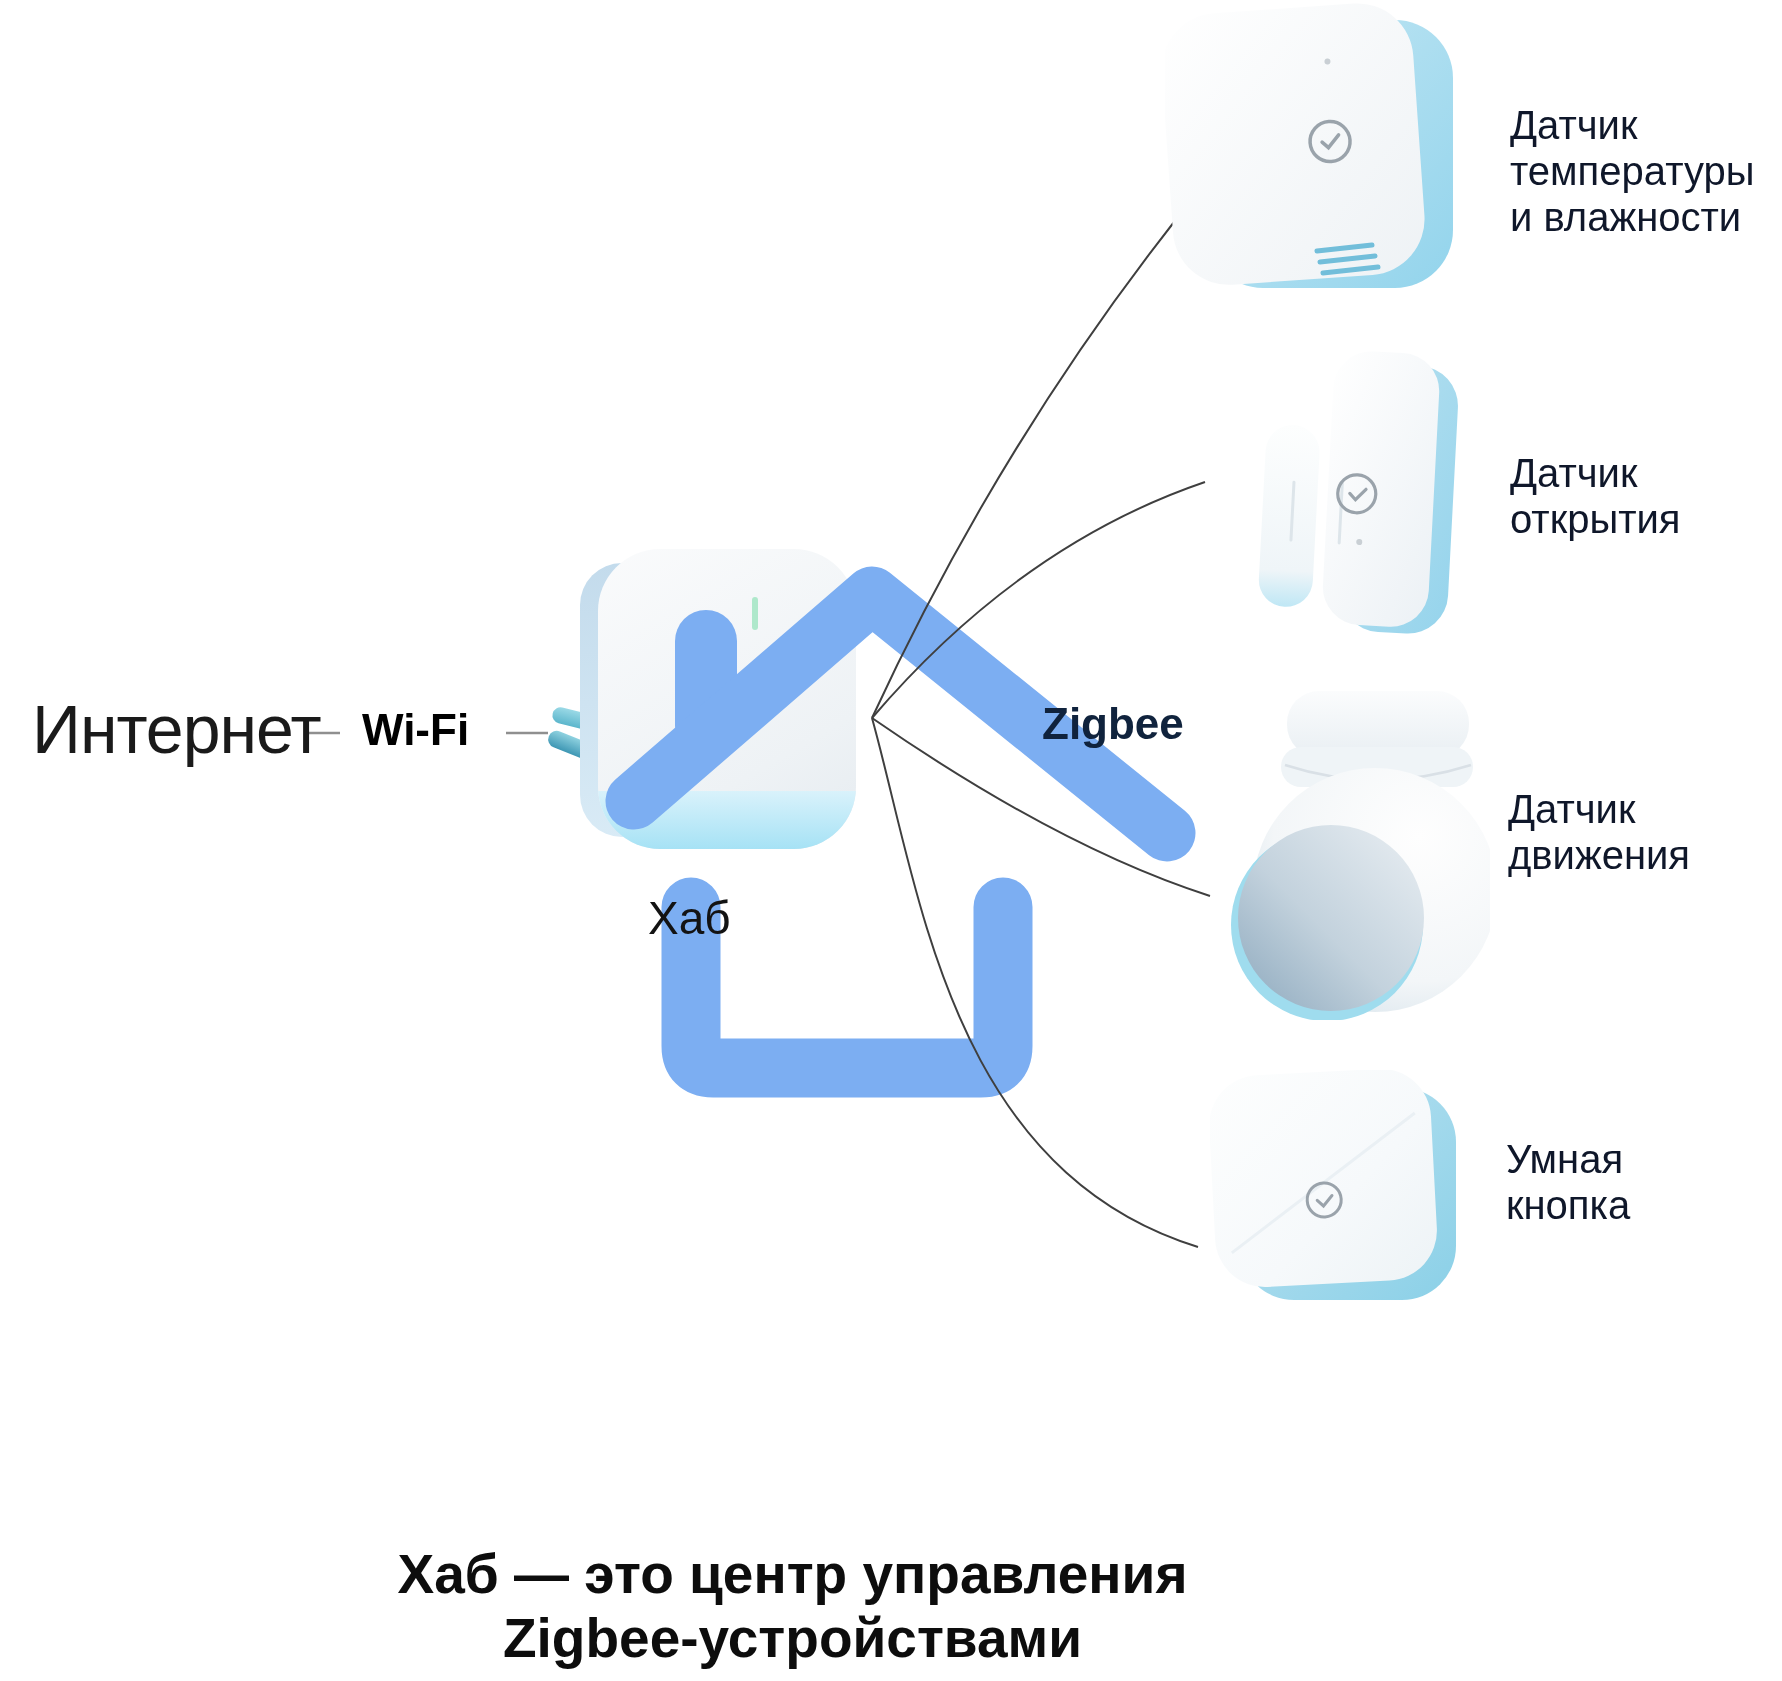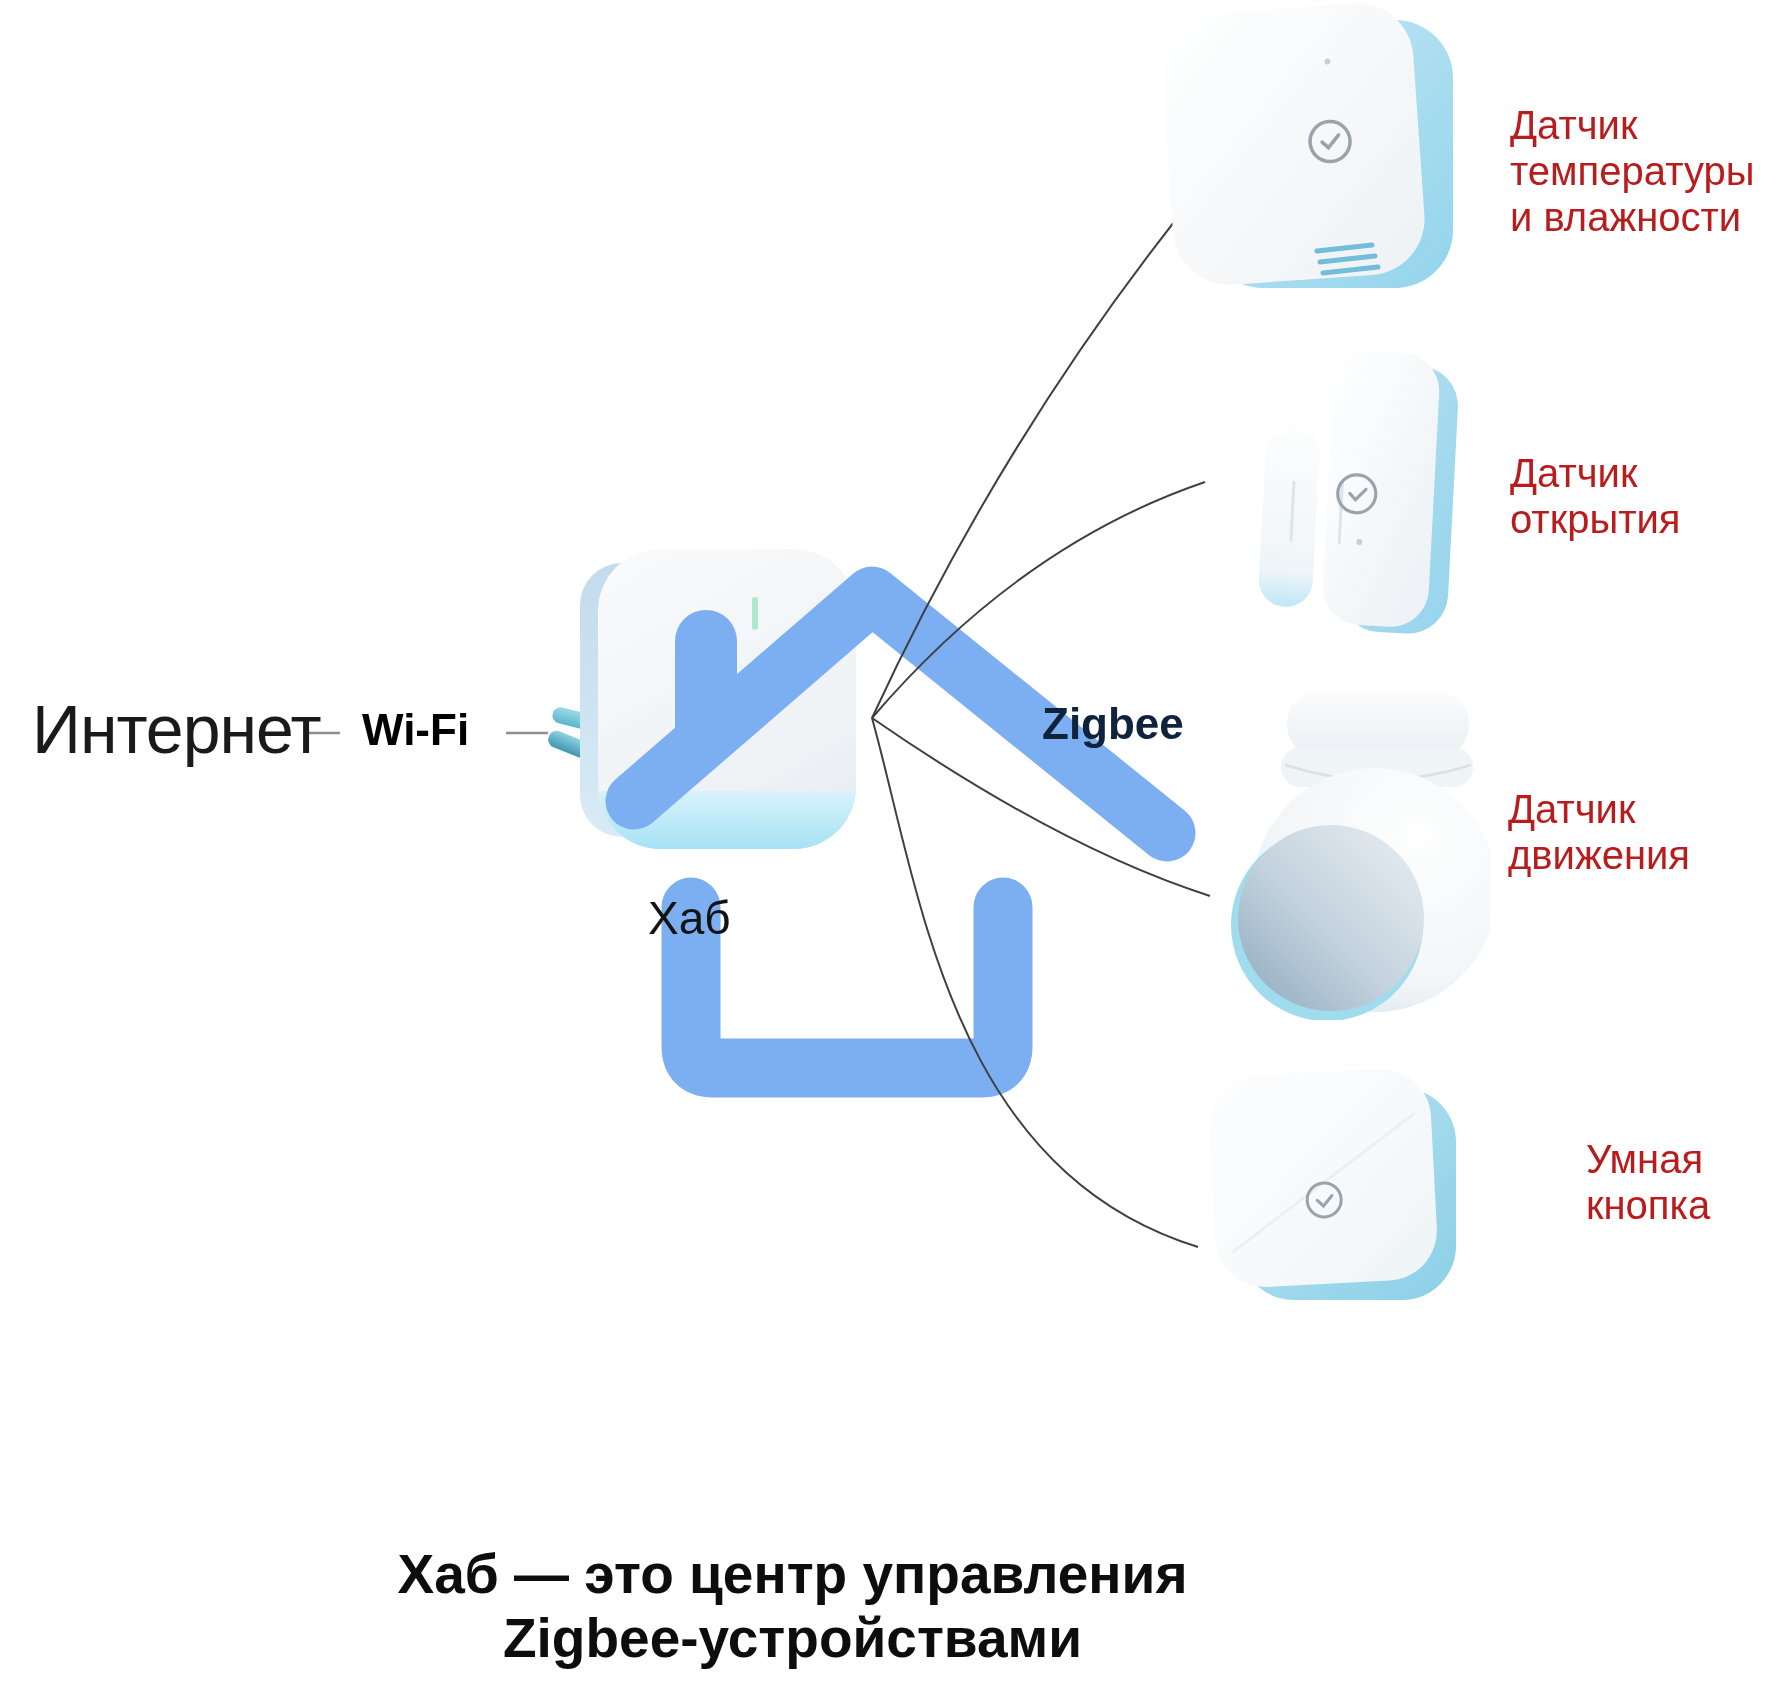--- a/index.html
+++ b/index.html
@@ -27,25 +27,25 @@
   #overlay{left:0;top:0;z-index:3;pointer-events:none;}
   
   .zigbee-label{left:1042px;top:699px;font-size:44px;line-height:50px;font-weight:bold;color:#10233d;z-index:5;}
   
   .device{z-index:4;}
   .dev-temp{left:1165px;top:2px;}
   .dev-open{left:1250px;top:340px;}
   .dev-motion{left:1225px;top:685px;}
   .dev-button{left:1210px;top:1070px;}
   
-  .dev-label{font-size:40px;line-height:46px;color:#b91c1c;white-space:pre-line;z-index:5;}
+  .dev-label{font-size:40px;line-height:46px;color:#0f172a;white-space:pre-line;z-index:5;}
   .lbl-temp{left:1510px;top:102px;}
   .lbl-open{left:1510px;top:450px;}
   .lbl-motion{left:1508px;top:786px;}
-  .lbl-button{left:1586px;top:1136px;}
+  .lbl-button{left:1506px;top:1136px;}
   
   .caption{left:240px;top:1542px;width:1105px;text-align:center;font-size:55px;line-height:64px;
     font-weight:bold;color:#0d0d0d;white-space:pre-line;z-index:5;}
 </style>
 </head>
 <body>
 
 <div id="canvas">
 
   <div class="abs internet-label">Интернет</div>

